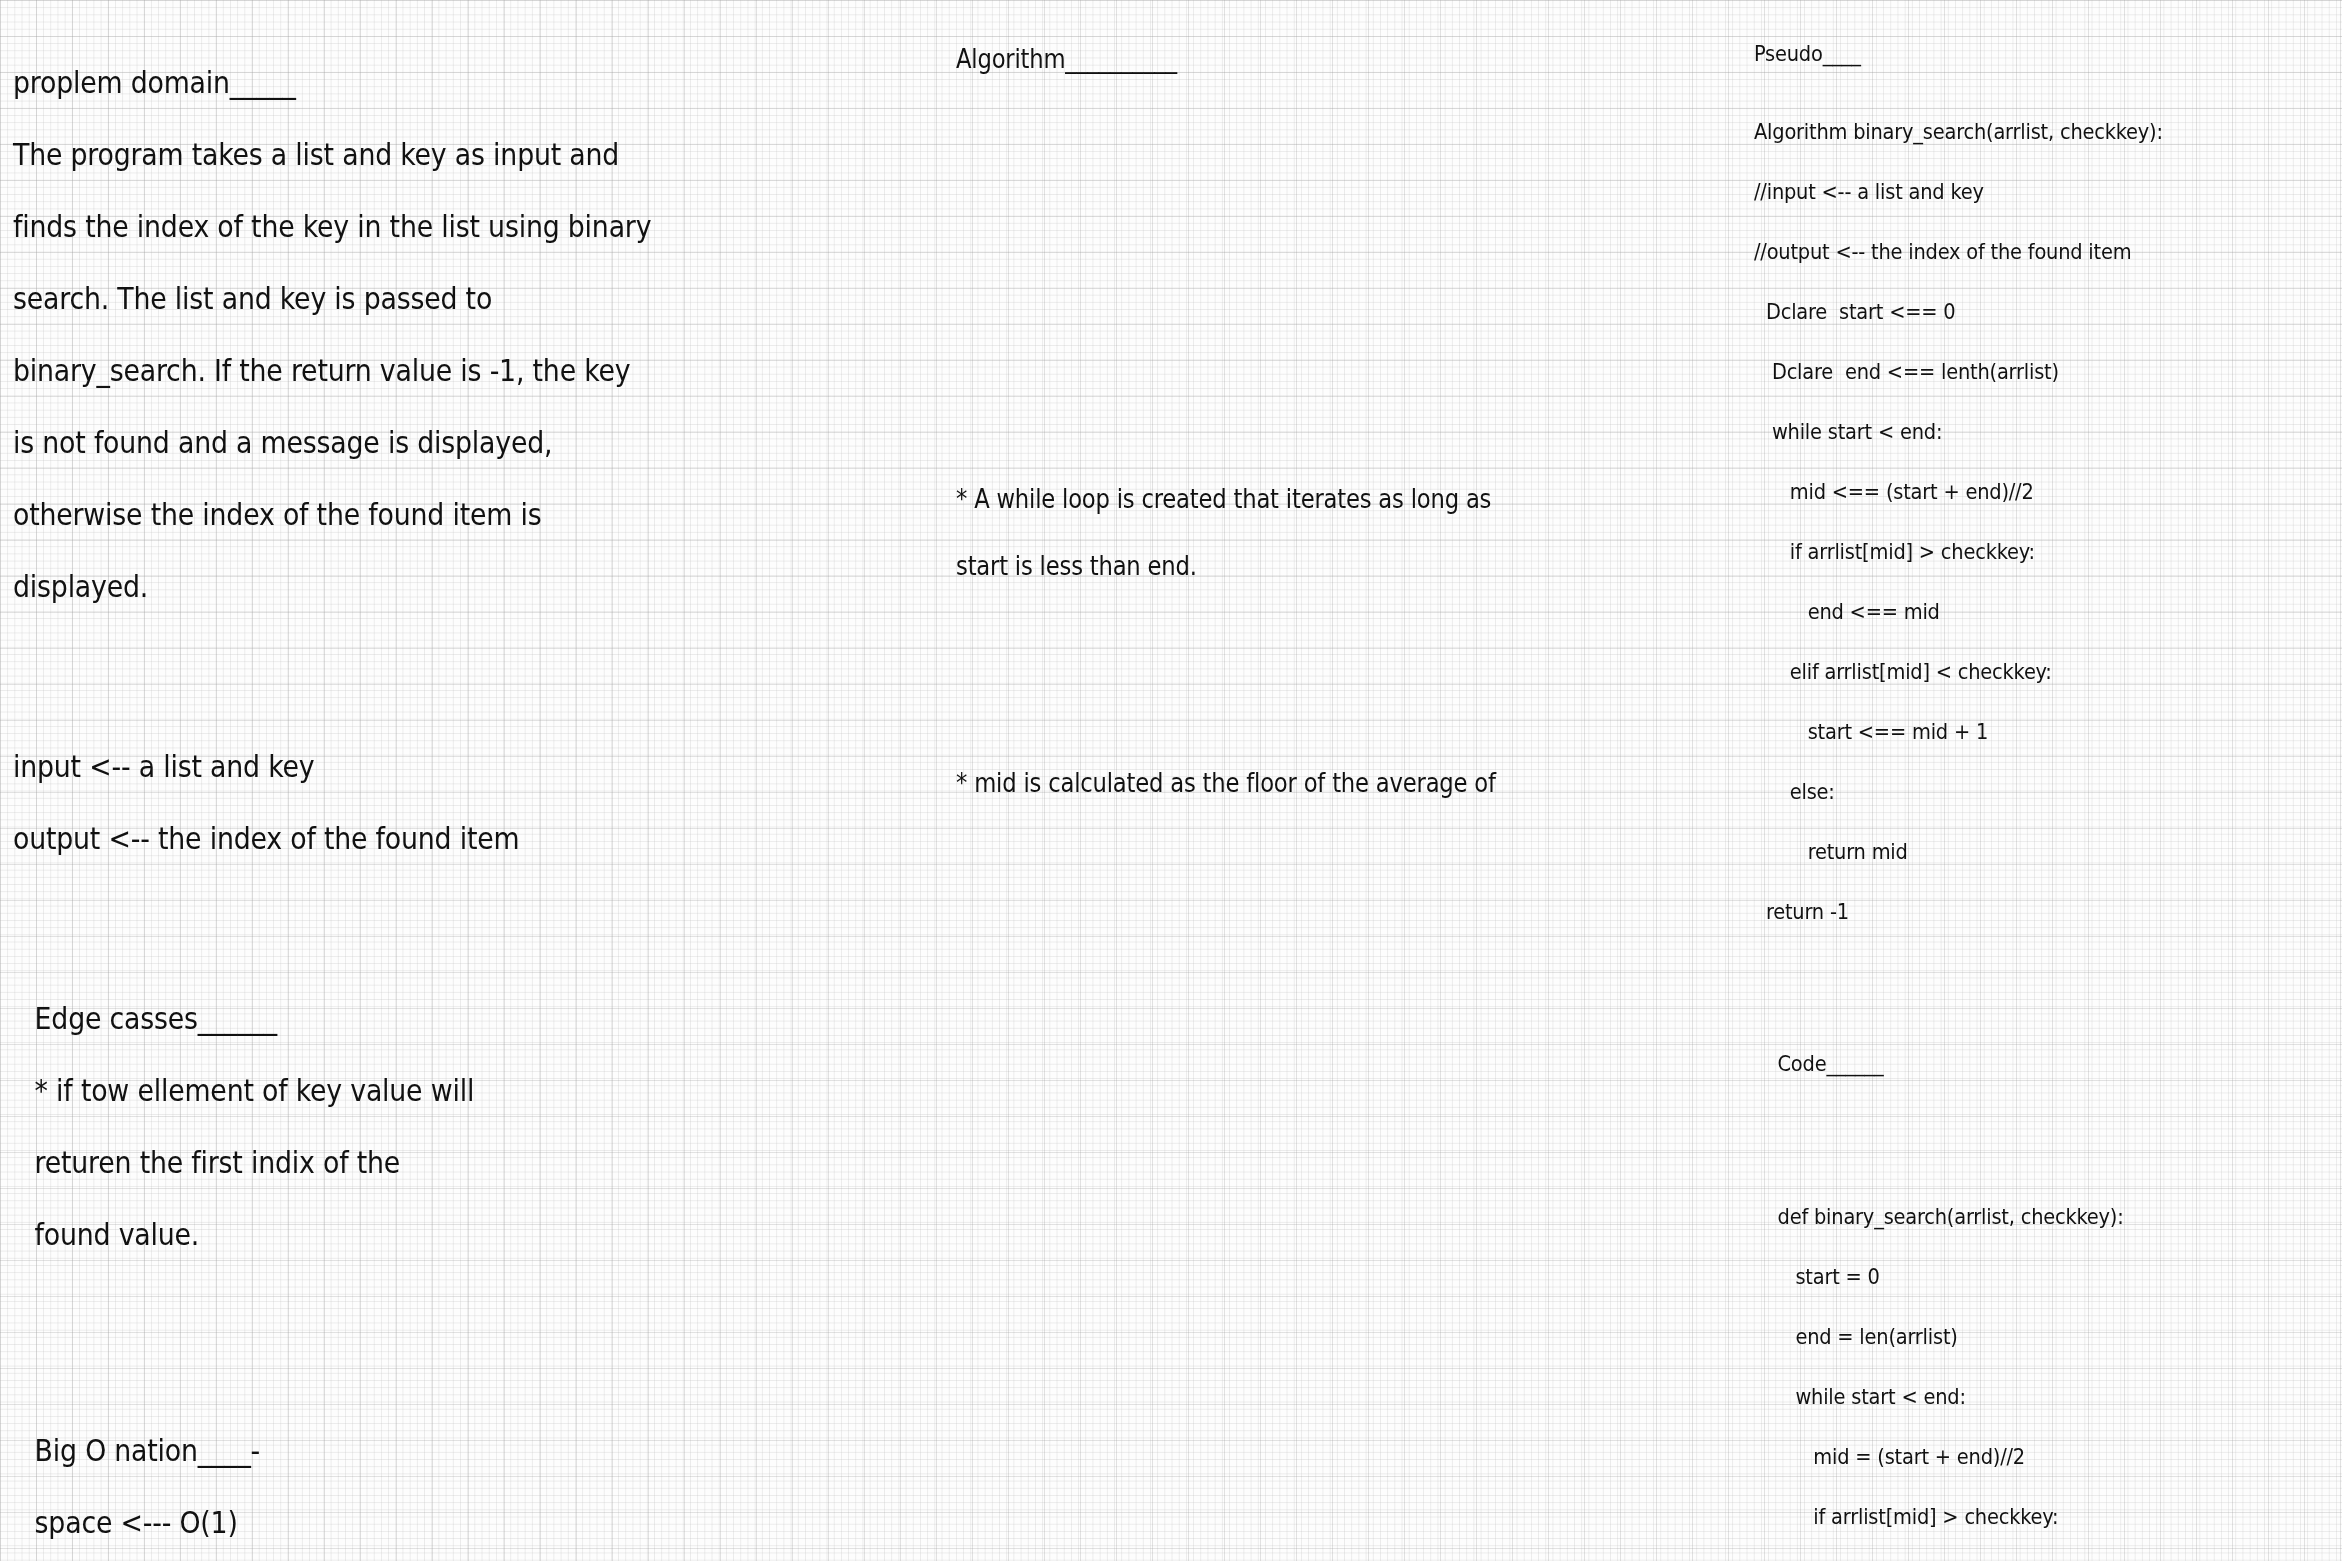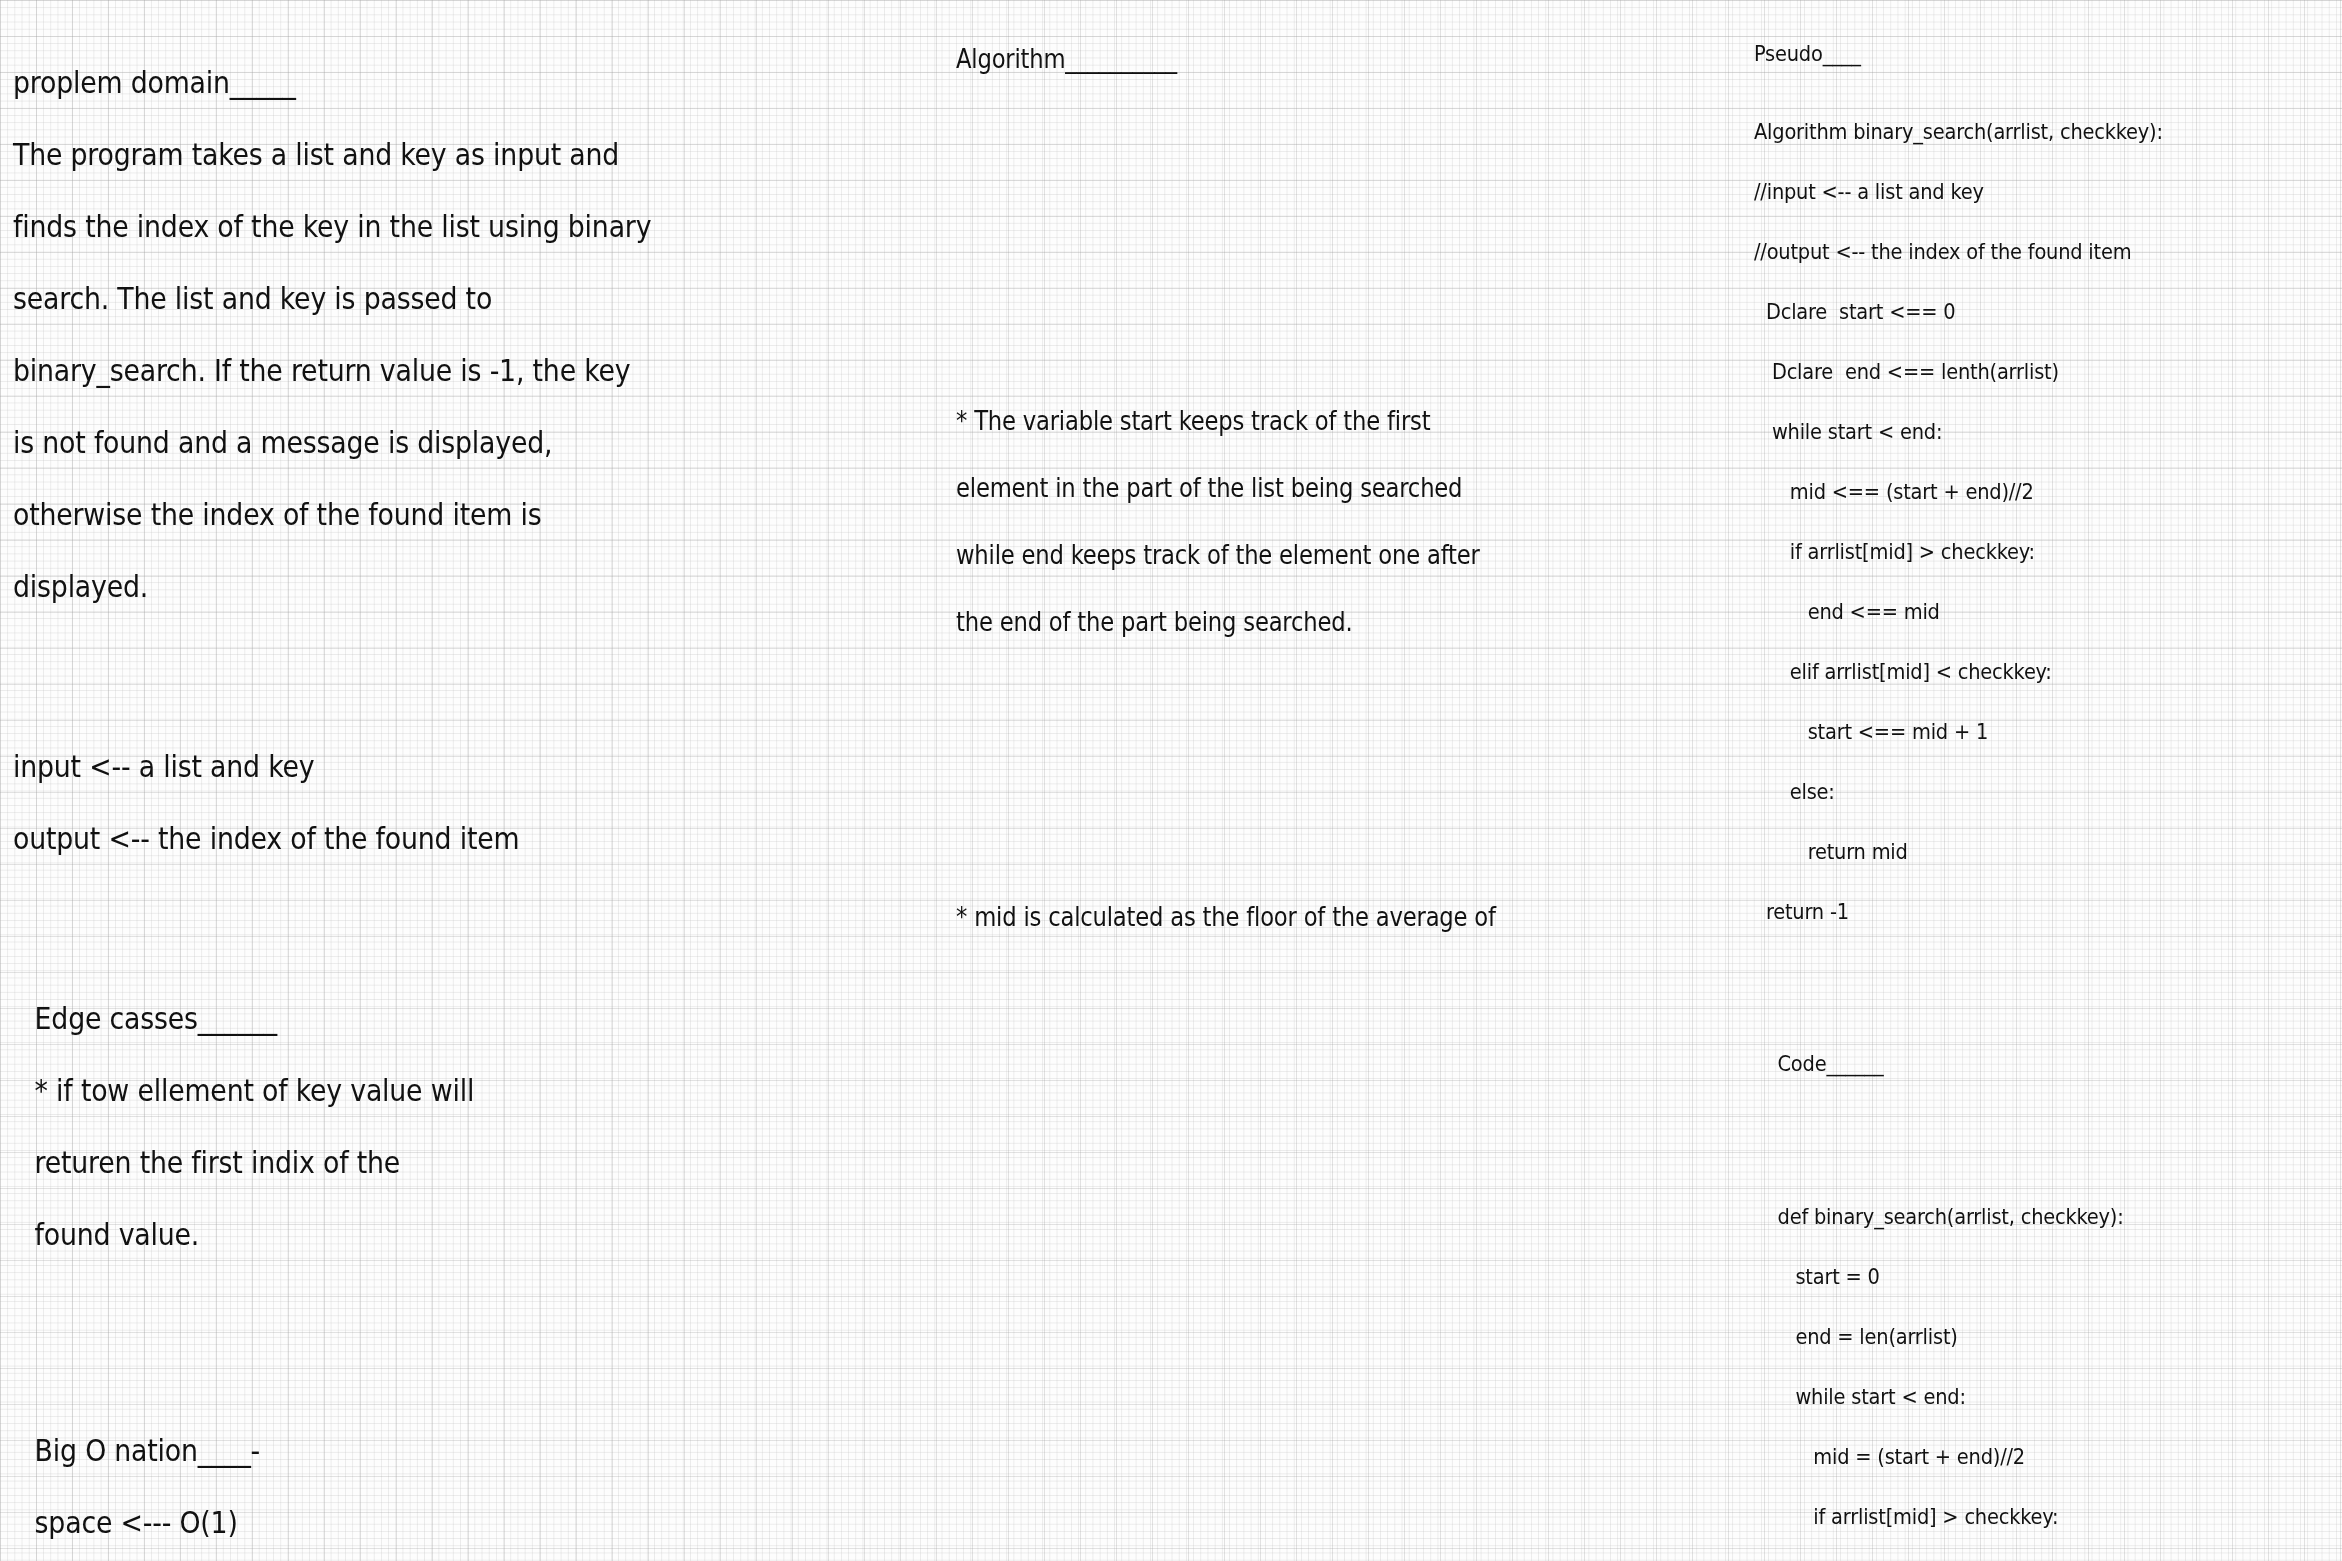--- a/index.html
+++ b/index.html
@@ -121,28 +121,26 @@
 
   <div class="col hand" id="col2">
     <div class="ln">Algorithm__________</div>
 
     <div class="gap2"></div>
 
     <div class="gap"></div>
 
     <div class="gap"></div>
 
-    <div>
-      <div class="ln">* The variable start keeps track of the first</div>
-      <div class="ln">element in the part of the list being searched</div>
-      <div class="ln">while end keeps track of the element one after</div>
-      <div class="ln">the end of the part being searched.</div>
-    </div>
     <div class="gap"></div>
 
+    <div>
+      <div class="ln">* A while loop is created that iterates as long as</div>
+      <div class="ln">start is less than end.</div>
+    </div>
     <div class="gap"></div>
 
     <div>
       <div class="ln">* mid is calculated as the floor of the average of</div>
       
     </div>
     
 
     
     

